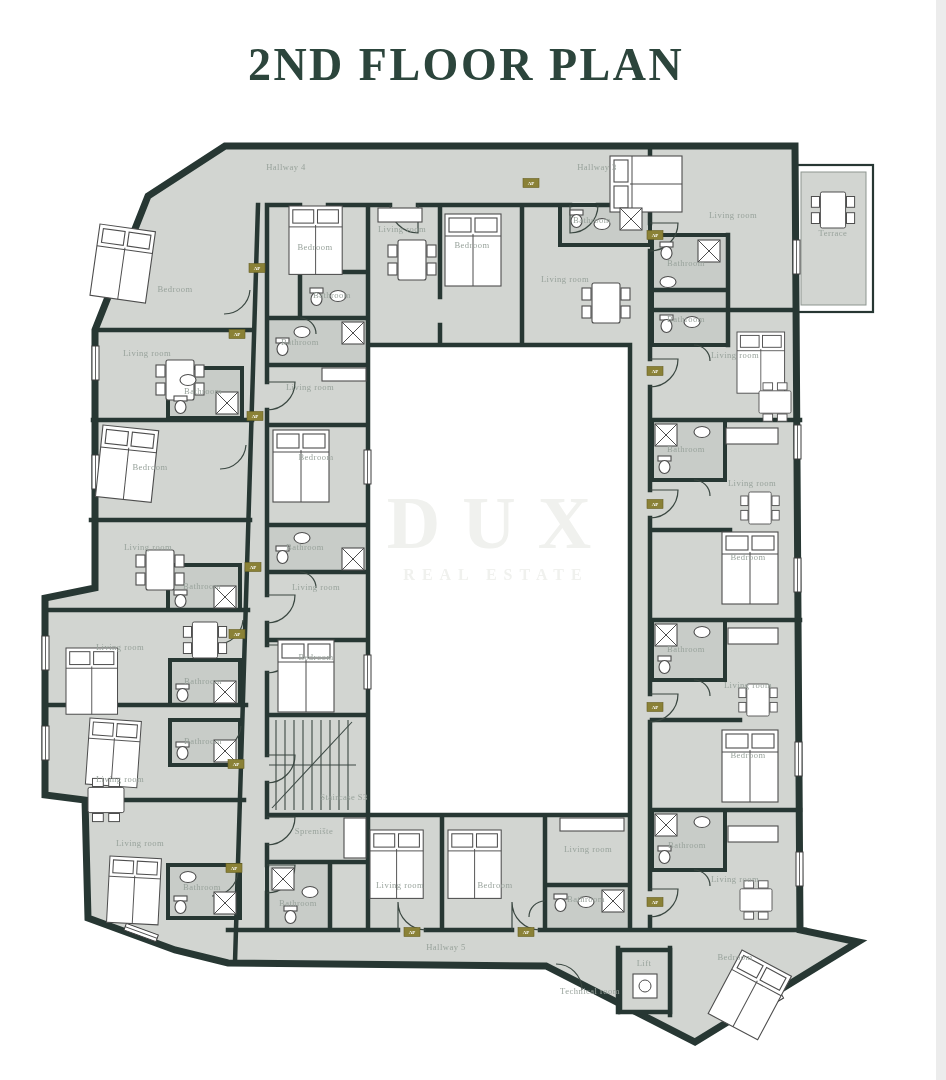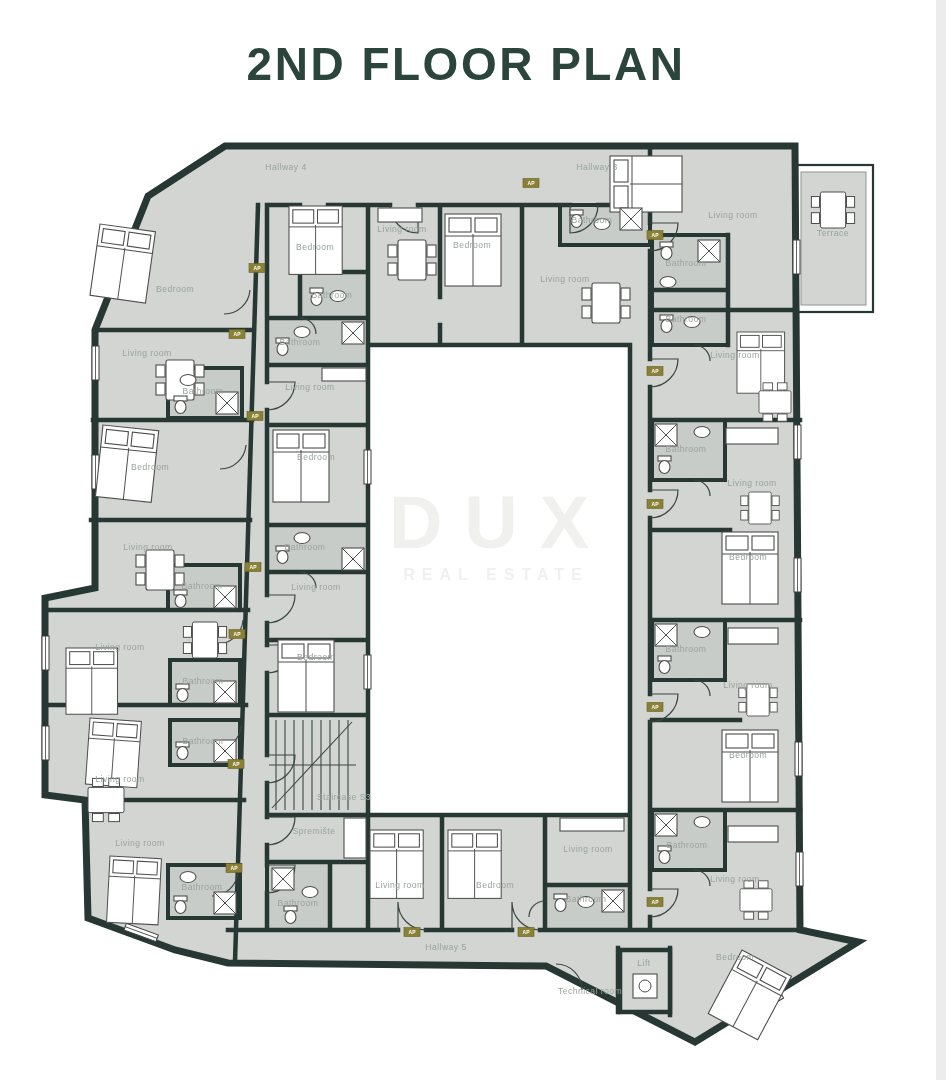--- a/index.html
+++ b/index.html
@@ -1,21 +1,21 @@
 <!DOCTYPE html>
 <html style="--wall: #273733; --floor: #d2d5d1; --bathfloor: #c8ccc8; --label: #99a39c; --title: #2c453c; --tagbg: #8a8136; --watermark: #f0f1ee;"><head>
 <meta charset="utf-8">
 <style>
   :root{
     --wall:#273733; --floor:#d2d5d1; --bathfloor:#c8ccc8; --label:#99a39c;
     --title:#2c453c; --tagbg:#8a8136; --watermark:#f0f1ee;
   }
   html,body{margin:0;padding:0;background:#fff;}
   .page{position:relative;width:946px;height:1080px;background:#fff;overflow:hidden;
-        font-family:Liberation Sans, sans-serif;}
+        font-family:Liberation Serif, serif;}
   svg{display:block}
   .wall{stroke:var(--wall);fill:none;stroke-linecap:square}
   .w7{stroke-width:7}
   .w5{stroke-width:4.5}
   .floor{fill:var(--floor);stroke:none}
   .bath{fill:var(--bathfloor);stroke:var(--wall);stroke-width:4}
   .furn{fill:#fff;stroke:#4d4d4d;stroke-width:1.1}
   .furnl{fill:none;stroke:#4d4d4d;stroke-width:1}
   .door{fill:none;stroke:#3a4741;stroke-width:1.2}
   .room-label{font-size:8.6px;fill:var(--label);text-anchor:middle;letter-spacing:.45px}

